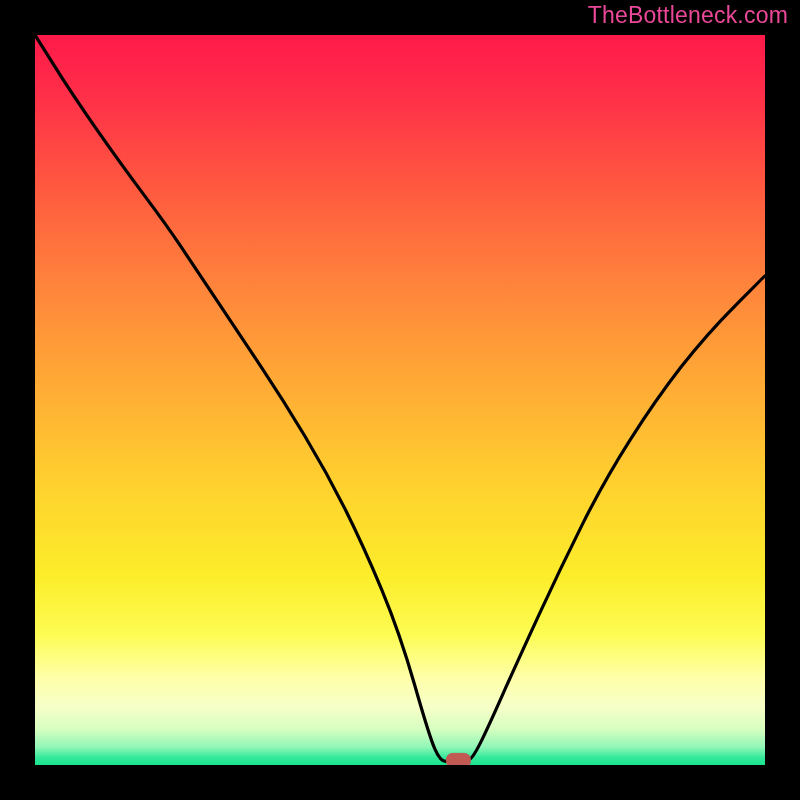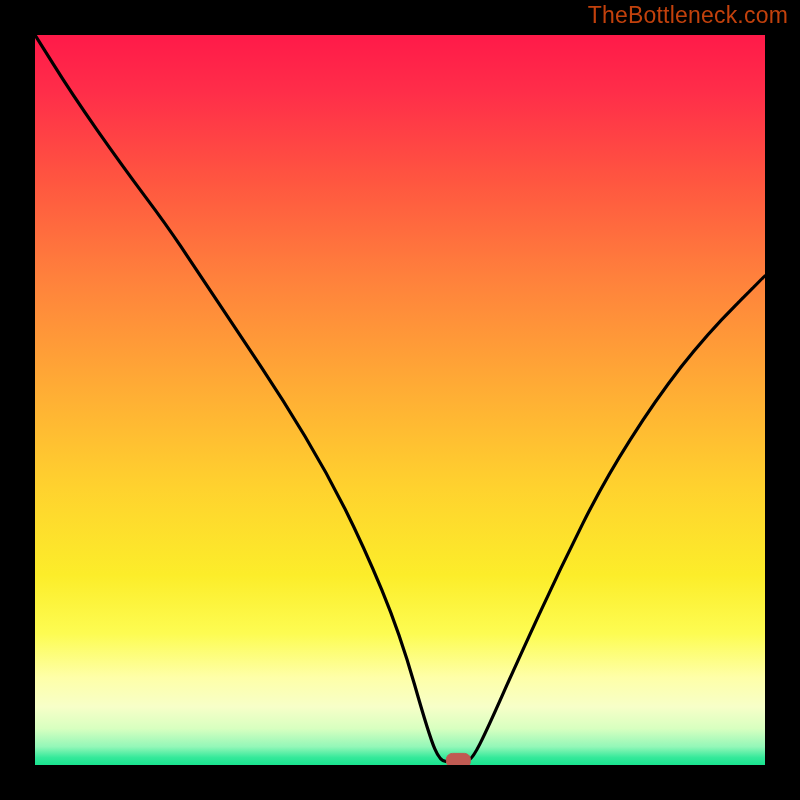--- a/index.html
+++ b/index.html
@@ -16,21 +16,21 @@
     top: 0;
     left: 0;
     width: 800px;
     height: 800px;
     background: #000;
   }
   .watermark {
     position: absolute;
     top: 2px;
     right: 12px;
-    color: #c2410c;
+    color: #ec4899;
     font-size: 23px;
     font-weight: 500;
     letter-spacing: 0.2px;
     user-select: none;
   }
   .plot-area {
     position: absolute;
     left: 35px;
     top: 35px;
     width: 730px;

